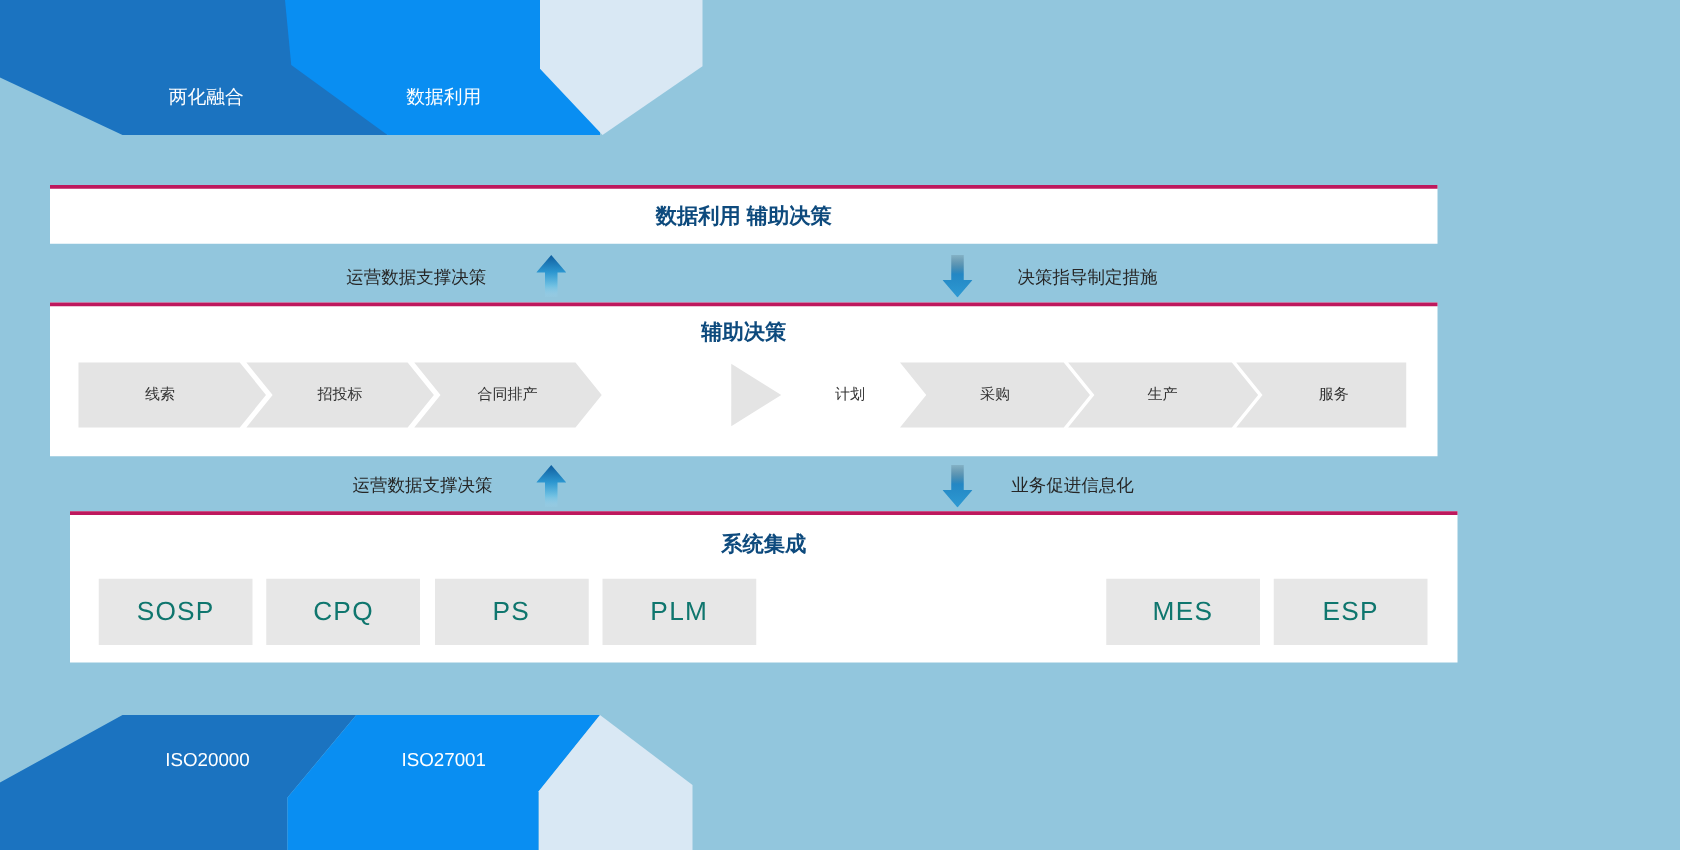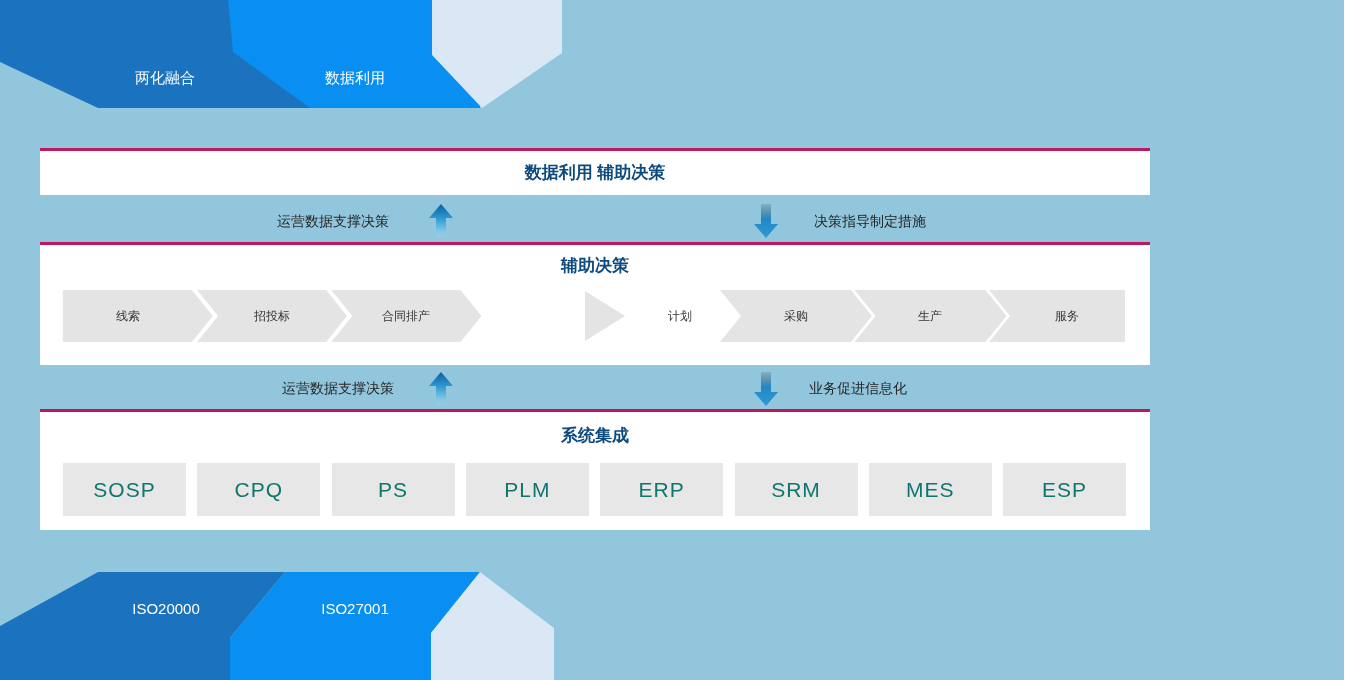--- a/index.html
+++ b/index.html
@@ -85,25 +85,23 @@
 
   <div class="band-text" style="left:338px;top:389px;">运营数据支撑决策</div>
   <svg class="arrow-svg" style="left:429px;top:372px;" width="24" height="34" viewBox="0 0 24 34">
     <polygon points="12,0 24,14 17,14 17,34 7,34 7,14 0,14" fill="url(#gUp)"></polygon>
   </svg>
   <svg class="arrow-svg" style="left:754px;top:372px;" width="24" height="34" viewBox="0 0 24 34">
     <polygon points="7,0 17,0 17,20 24,20 12,34 0,20 7,20" fill="url(#gDown)"></polygon>
   </svg>
   <div class="band-text" style="left:858px;top:389px;">业务促进信息化</div>
 
-  <div class="white-bar" style="top:409px;height:118px;">
+  <div class="white-bar" style="top:409px;height:118px;margin-left:16px;">
     <div class="bar-title" style="top:12px;">系统集成</div>
     <div class="sys-box" style="left:23px;">SOSP</div>
     <div class="sys-box" style="left:157.3px;">CPQ</div>
     <div class="sys-box" style="left:425.9px;">PLM</div>
     <div class="sys-box" style="left:291.6px;">PS</div>
-    <div class="sys-box" style="left:560.2px;">ERP</div>
-    <div class="sys-box" style="left:694.5px;">SRM</div>
     <div class="sys-box" style="left:828.8px;">MES</div>
     <div class="sys-box" style="left:963.1px;">ESP</div>
   </div>
 
 </div>
 
 </body></html>

